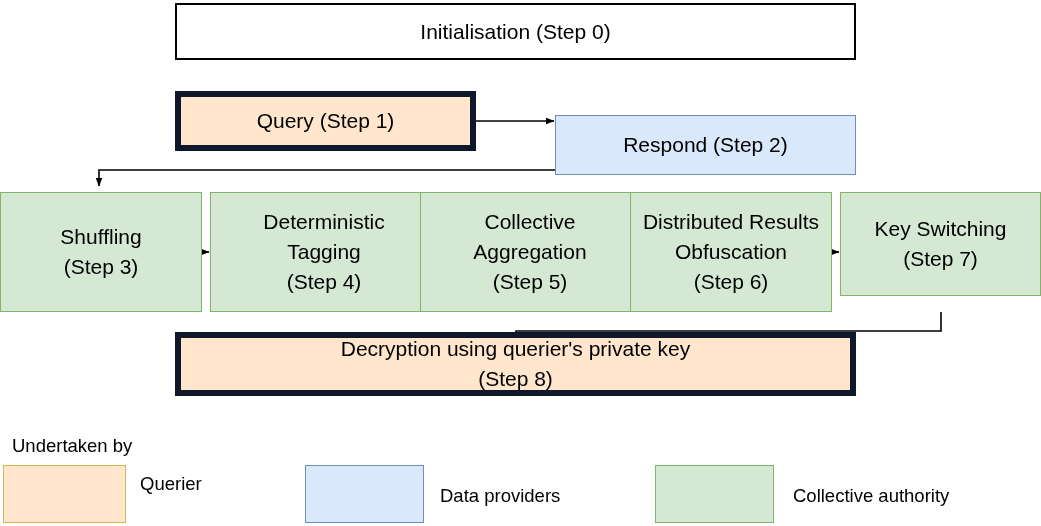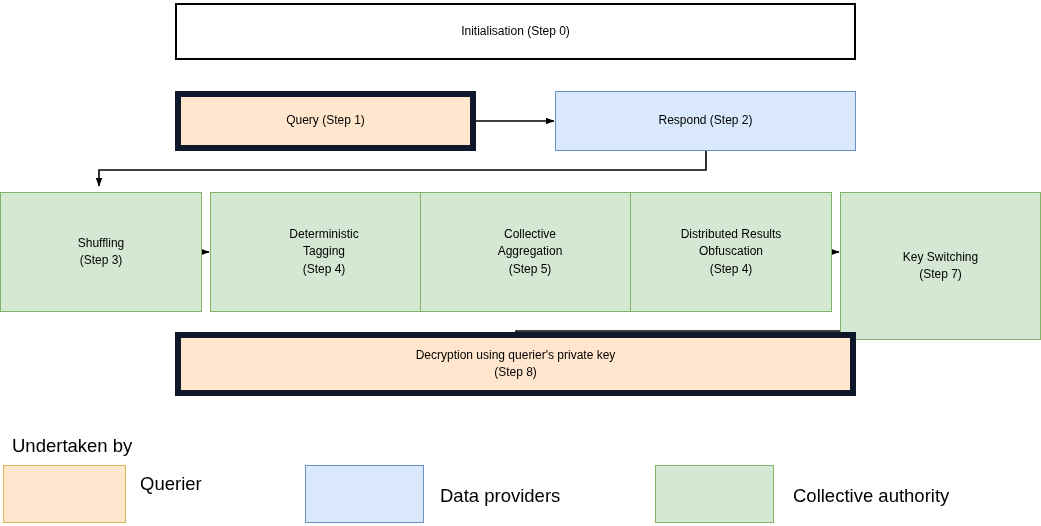--- a/index.html
+++ b/index.html
@@ -18,37 +18,38 @@
     overflow: hidden;
     background: #ffffff;
   }
   .node {
     position: absolute;
     box-sizing: border-box;
     display: flex;
     align-items: center;
     justify-content: center;
     text-align: center;
-    font-size: 12px;
+    font-size: 21px;
     line-height: 1.42;
     color: #000000;
     white-space: pre-line;
     padding: 2px 4px;
   }
   .node-init {
     background: #ffffff;
     border: 2px solid #000000;
   }
   .node-querier {
     background: #ffe6cc;
     border: 6px solid #0f172a;
   }
   .node-provider {
     background: #dae8fc;
     border: 1px solid #6c8ebf;
+    margin-top: 24px;
   }
   .node-authority {
     background: #d5e8d4;
     border: 1px solid #82b366;
   }
   #edge-layer {
     position: absolute;
     left: 0;
     top: 0;
     width: 1041px;
@@ -136,24 +137,24 @@
 
   <div class="node node-authority" style="left:420px; top:192px; width:220px; height:120px;">
     <span>Collective
 Aggregation
 (Step 5)</span>
   </div>
 
   <div class="node node-authority" style="left:630px; top:192px; width:202px; height:120px;">
     <span>Distributed Results
 Obfuscation
-(Step 4)</span>
+(Step 6)</span>
   </div>
 
-  <div class="node node-authority" style="left:840px; top:192px; width:201px; height:148px;">
+  <div class="node node-authority" style="left:840px; top:192px; width:201px; height:104px;">
     <span>Key Switching
 (Step 7)</span>
   </div>
 
   <div class="node node-querier" style="left:175px; top:332px; width:681px; height:64px;">
     <span>Decryption using querier's private key
 (Step 8)</span>
   </div>
 
   <div class="legend-title" style="left:12px; top:435px;">Undertaken by</div>

